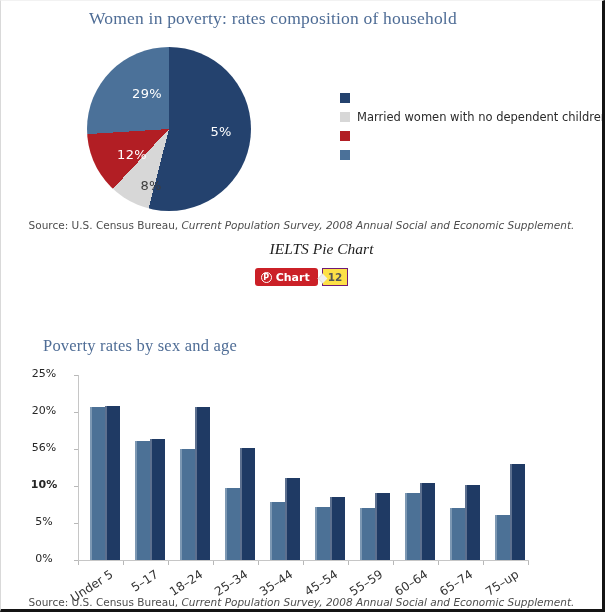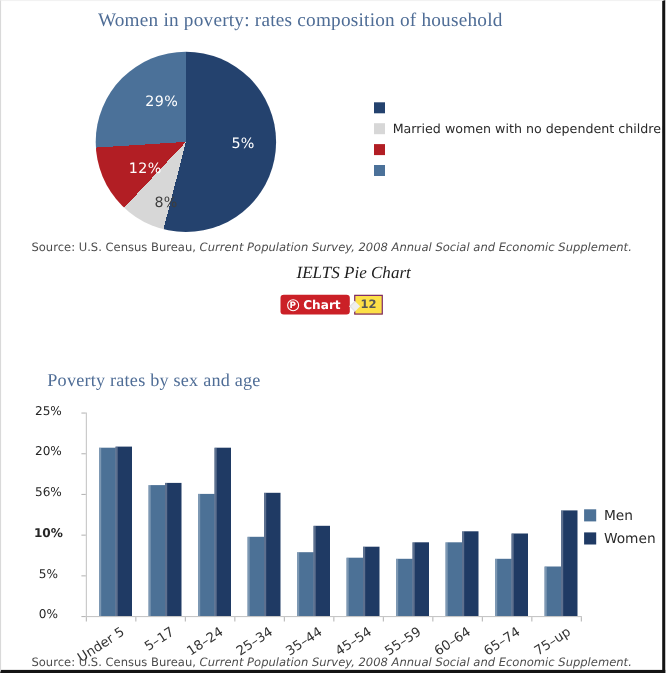--- a/index.html
+++ b/index.html
@@ -118,30 +118,20 @@
       <div class="pin-count">12</div>
     </div>
   </div>
 
   <div>
     <div class="bar-title">Poverty rates by sex and age</div>
 
     <div class="bar-plot">
       <div class="axis-v"></div>
       <div class="axis-h"></div>
-      <div class="bar-legend">
-          <div class="lrow">
-            <span class="swatch" style="background: rgb(76, 113, 150);"></span>
-            <span class="ltext">Men</span>
-          </div>
-          <div class="lrow">
-            <span class="swatch" style="background: rgb(31, 58, 100);"></span>
-            <span class="ltext">Women</span>
-          </div>
-        </div>
     <div class="ylab" style="top: 186px;">0%</div>
         <div class="ytick" style="top: 194px;"></div>
         <div class="ylab" style="top: 149px;">5%</div>
         <div class="ytick" style="top: 157px;"></div>
         <div class="ylab" style="top: 112px; font-weight: bold;">10%</div>
         <div class="ytick" style="top: 120px;"></div>
         <div class="ylab" style="top: 75px;">56%</div>
         <div class="ytick" style="top: 83px;"></div>
         <div class="ylab" style="top: 38px;">20%</div>
         <div class="ytick" style="top: 46px;"></div>

